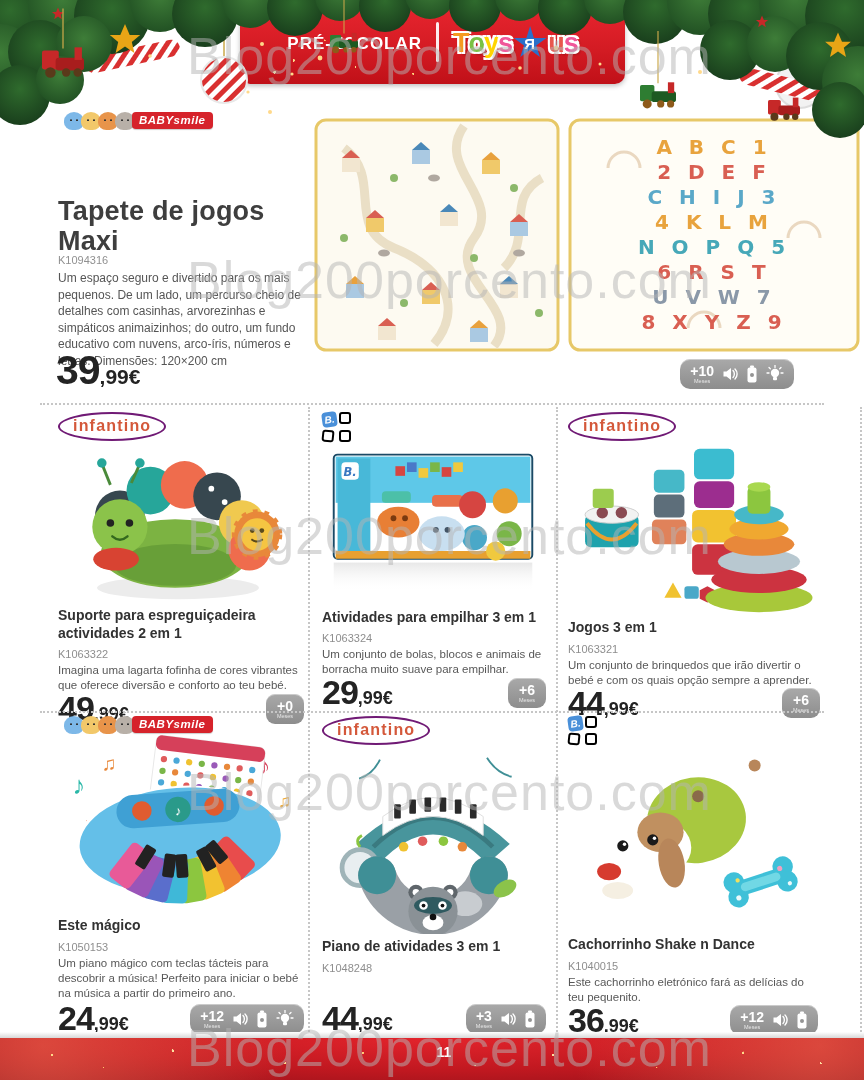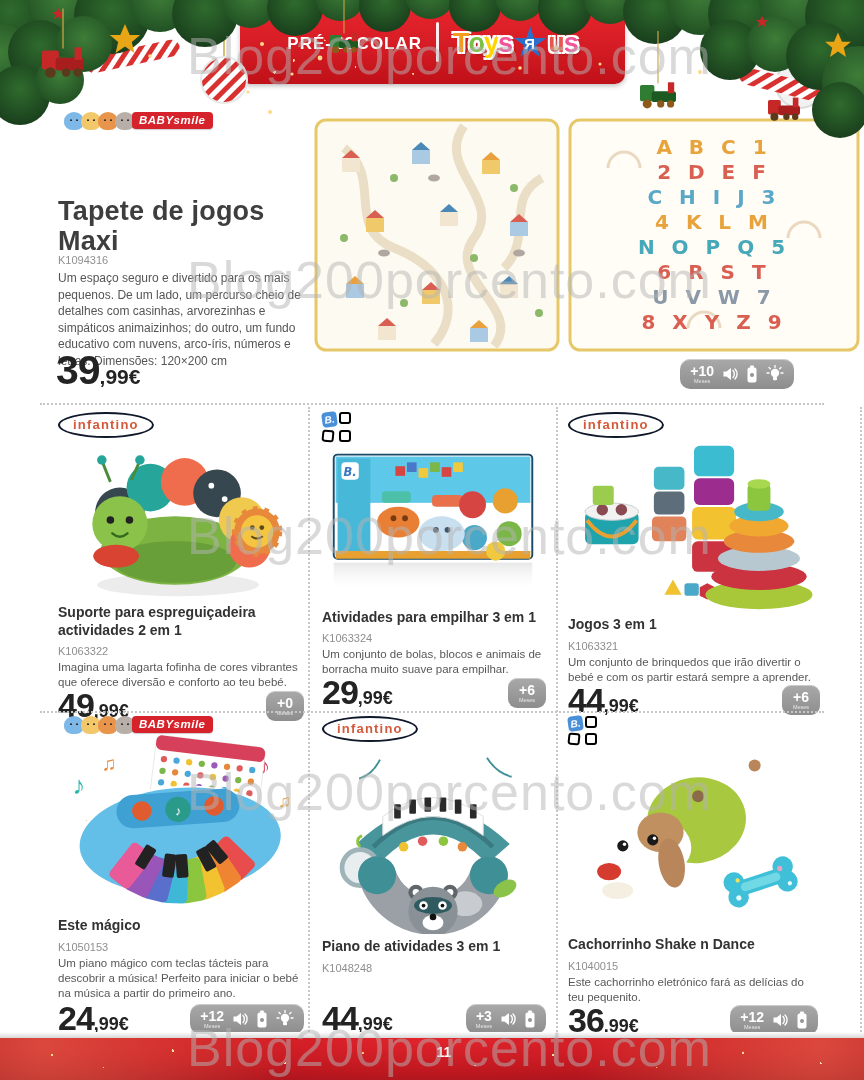--- a/index.html
+++ b/index.html
@@ -48,22 +48,22 @@
   
   .brand { height:36px; display:flex; align-items:flex-start; margin-bottom:2px; }
   .brand-babysmile { flex-direction:row; height:auto; }
   .bs-animals { display:flex; margin-left:6px; margin-bottom:-4px; }
   .bs-animals span { width:20px; height:18px; border-radius:50% 50% 42% 42%; margin-right:-3px;
     background-image:radial-gradient(circle 1.5px at 35% 45%, #333 50%, transparent 55%),
                      radial-gradient(circle 1.5px at 65% 45%, #333 50%, transparent 55%); }
   .bs-a1{background-color:#7db8e8;} .bs-a2{background-color:#f2c86a;} .bs-a3{background-color:#e8944a;} .bs-a4{background-color:#b8b0a8;}
   .bs-bar { background:#d6232b; color:#fff; font-size:11.5px; font-weight:bold; font-style:italic;
     padding:2px 7px 3px; border-radius:4px; letter-spacing:.5px; width:fit-content; box-shadow:0 1px 1px rgba(0,0,0,.2); }
-  .brand-infantino span { border:2px solid #0f172a; border-radius:50%; padding:3px 13px 4px; color:#d4583a;
-    font-size:13px; font-weight:600; letter-spacing:1.2px; }
+  .brand-infantino span { border:2px solid #701a75; border-radius:50%; padding:3px 13px 4px; color:#d4583a;
+    font-size:16px; font-weight:600; letter-spacing:1.2px; }
   .brand-b { display:grid; grid-template-columns:15px 15px; grid-gap:2px; }
   .brand-b .b-main { width:15px; height:15px; background:#4a90d9; color:#fff; border-radius:4px;
     font-size:10px; font-weight:bold; font-style:italic; display:flex; align-items:center; justify-content:center;
     transform:rotate(-8deg); }
   .brand-b .b-sq { width:12px; height:12px; border-radius:3px; border:2px solid; }
   .b-g{border-color:#8cc63f;} .b-o{border-color:#e8883a; transform:rotate(6deg);} .b-y{border-color:#f0c230;}
 
   
   .f-title { position:absolute; left:58px; top:196px; width:245px; font-size:27px; font-weight:600;
     color:#3e3e3e; line-height:1.12; letter-spacing:.2px; }
@@ -527,21 +527,21 @@
       <ellipse cx="194" cy="143" rx="50" ry="14" fill="#cc3340"></ellipse>
       <ellipse cx="194" cy="124" rx="43" ry="13" fill="#b8c8d0"></ellipse>
       <ellipse cx="194" cy="106" rx="37" ry="12" fill="#e8883a"></ellipse>
       <ellipse cx="194" cy="90" rx="31" ry="11" fill="#f0a830"></ellipse>
       <ellipse cx="194" cy="75" rx="26" ry="10" fill="#46b8c8"></ellipse>
       <rect x="182" y="46" width="24" height="28" rx="5" fill="#8cc63f"></rect>
       <ellipse cx="194" cy="46" rx="12" ry="5" fill="#a8d84f"></ellipse>
     </svg>
     <h3 class="title">Jogos 3 em 1</h3>
     <div class="sku">K1063321</div>
-    <p class="desc">Um conjunto de brinquedos que irão divertir o bebé e com os partir estará sempre a aprender.</p>
+    <p class="desc">Um conjunto de brinquedos que irão divertir o bebé e com os quais opção sempre a aprender.</p>
     <div class="price-row">
       <div class="price"><span class="int">44</span><span class="cents">,99€</span></div>
       <div class="badge-sq">
           <span class="age">
             <b>+6</b>
             <i>Meses</i>
           </span>
         </div>
     </div>
   </section>

